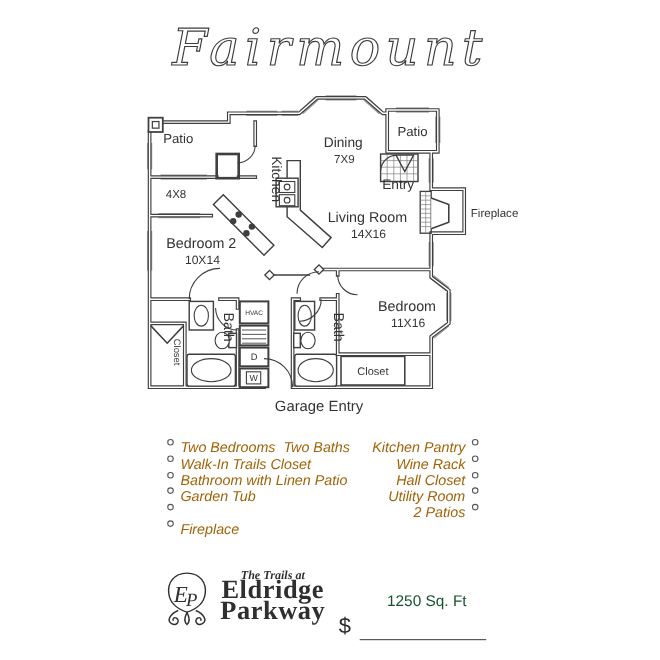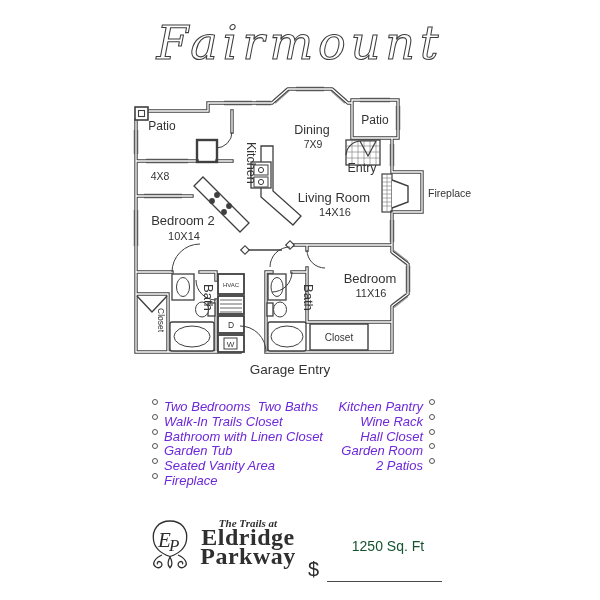--- a/index.html
+++ b/index.html
@@ -13,21 +13,21 @@
   @supports (-webkit-text-stroke:1px #444){
     .title{-webkit-text-stroke:1.05px #3d3d3d;color:#ffffff;}
   }
 
   
   .plan{position:absolute;left:120px;top:84px;width:360px;height:300px;}
   .plan text{font-family:"Liberation Sans",sans-serif;fill:#333;}
 
   
   .features{position:absolute;top:399px;font-style:italic;font-size:13px;
-            line-height:13.8px;color:#6d28d9;}
+            line-height:13.8px;color:#a16207;}
   .features ul{list-style:none;margin:0;padding:0;}
   .features li{white-space:pre;}
   .feat-left{left:152px;}
   .feat-right{left:295px;width:140px;text-align:right;}
   .blt{display:inline-block;width:4px;height:4px;border:1px solid #555;
        border-radius:50%;vertical-align:6px;}
   .feat-left .blt{margin-right:6px;}
   .feat-right .blt{margin-left:6px;}
 
   
@@ -190,32 +190,32 @@
       <text x="111" y="243.5" font-size="8.5" text-anchor="middle">D</text>
       <text x="110.5" y="262.5" font-size="8" text-anchor="middle">W</text>
       <text x="170" y="290" font-size="13.5" text-anchor="middle">Garage Entry</text>
     </g>
   </svg>
 
   <div class="features feat-left">
     <ul>
       <li><span class="blt"></span><span>Two Bedrooms  Two Baths</span></li>
       <li><span class="blt"></span><span>Walk-In Trails Closet</span></li>
-      <li><span class="blt"></span><span>Bathroom with Linen Closet</span></li>
+      <li><span class="blt"></span><span>Bathroom with Linen Patio</span></li>
       <li><span class="blt"></span><span>Garden Tub</span></li>
-      <li><span class="blt"></span><span>Seated Vanity Area</span></li>
+      <li><span class="blt"></span></li>
       <li><span class="blt"></span><span>Fireplace</span></li>
     </ul>
   </div>
   <div class="features feat-right">
     <ul>
       <li><span>Kitchen Pantry</span><span class="blt"></span></li>
       <li><span>Wine Rack</span><span class="blt"></span></li>
       <li><span>Hall Closet</span><span class="blt"></span></li>
-      <li><span>Garden Room</span><span class="blt"></span></li>
+      <li><span>Utility Room</span><span class="blt"></span></li>
       <li><span>2 Patios</span><span class="blt"></span></li>
     </ul>
   </div>
 
   <svg class="monogram" width="44" height="52" viewBox="0 0 44 52">
     <g fill="none" stroke="#2f2f2f" stroke-width="1.3">
       <path d="M22 3 C10 3 4 12 5.5 22 C6.6 30 13 35.5 22 38.5 C31 35.5 37.4 30 38.5 22 C40 12 34 3 22 3 Z"></path>
       <path d="M14 37 C7 40 3 46 8 49 C12.5 51.5 16 46.5 12.5 44 C10.3 42.6 8.5 44.5 9.6 46.4"></path>
       <path d="M30 37 C37 40 41 46 36 49 C31.5 51.5 28 46.5 31.5 44 C33.7 42.6 35.5 44.5 34.4 46.4"></path>
       <path d="M22 39 C19.5 43.5 19 47 22 49.8 C25 47 24.5 43.5 22 39 Z"></path>

